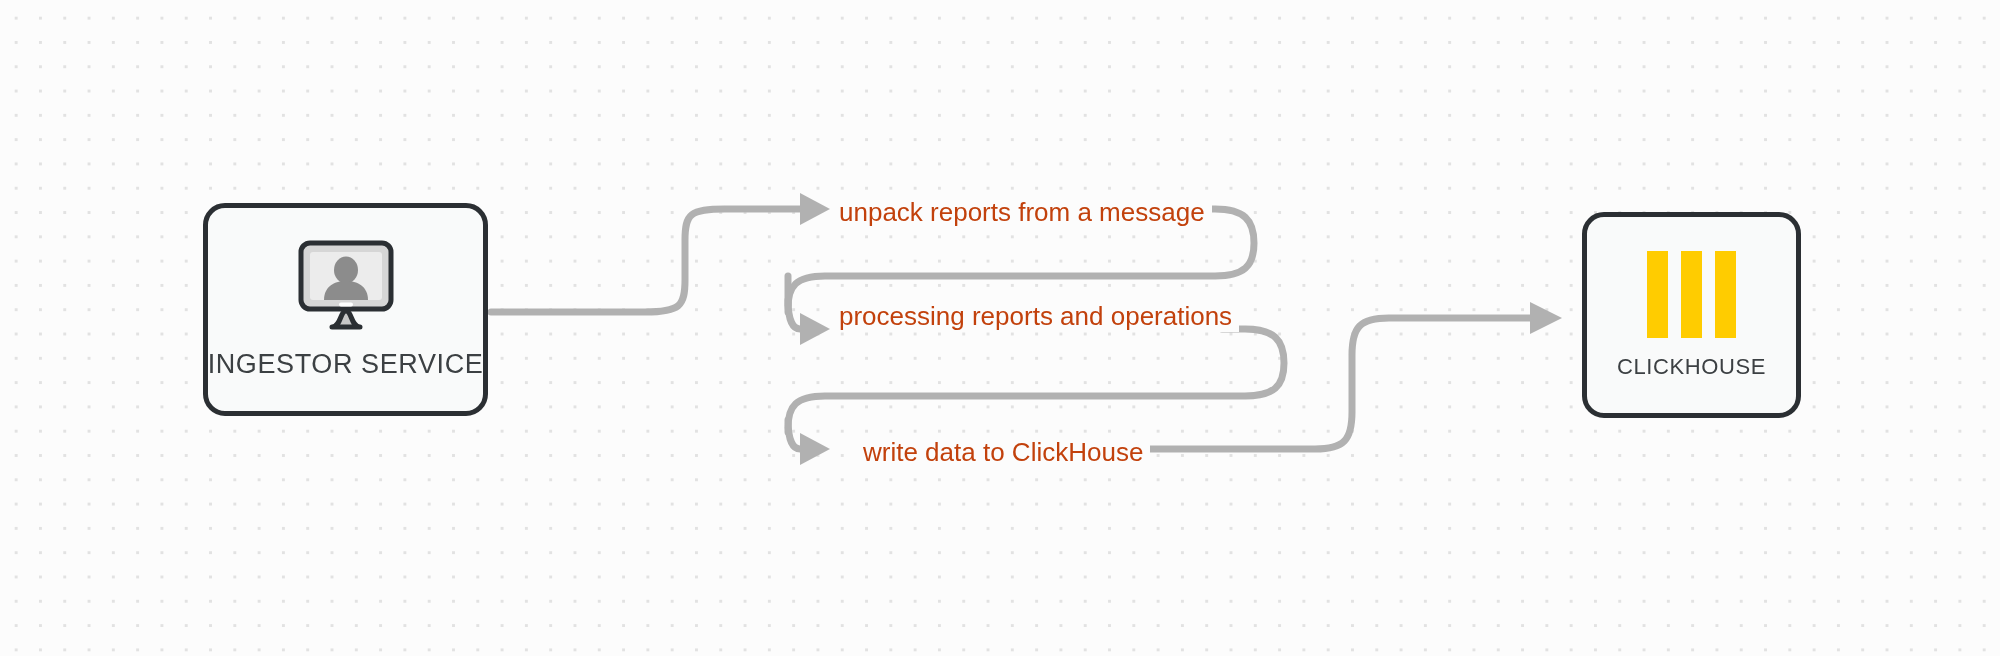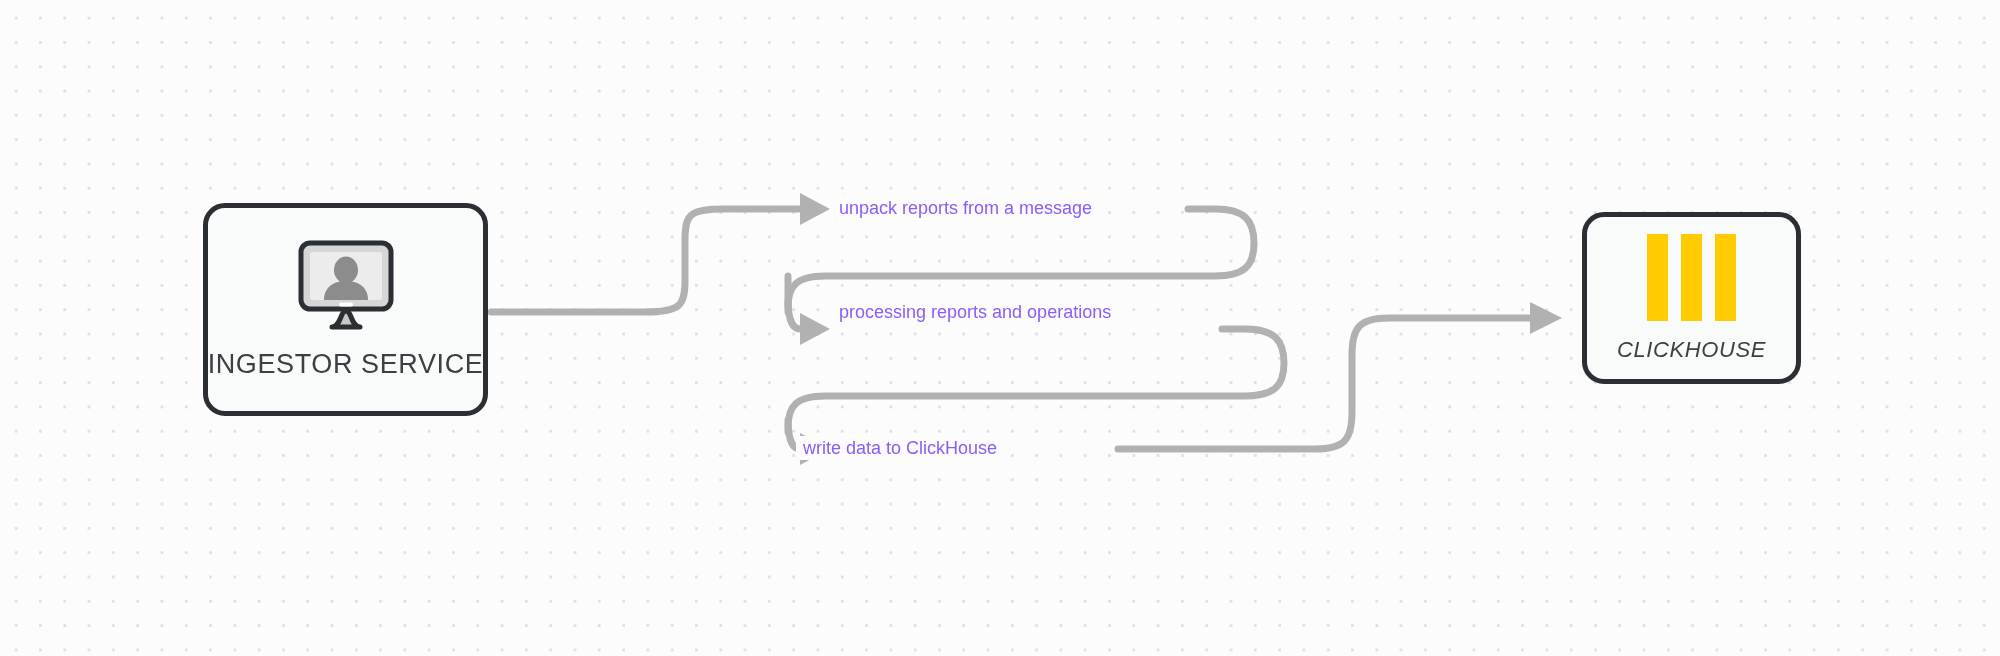--- a/index.html
+++ b/index.html
@@ -54,22 +54,21 @@
   #node-ingestor {
     left: 203px;
     top: 203px;
     width: 285px;
     height: 213px;
   }
   #node-clickhouse {
     left: 1582px;
     top: 212px;
     width: 219px;
-    height: 172px;
-    font-style: italic;
+    height: 206px;
   }
   .node-label {
     font-size: 27px;
     letter-spacing: 0.6px;
     color: #3c4043;
     font-weight: 400;
     white-space: nowrap;
   }
   #node-ingestor .node-label { margin-top: 18px; }
   #node-clickhouse .node-label { margin-top: 16px; font-size: 22px; }
@@ -86,30 +85,30 @@
   }
   .ch-bar {
     width: 21px;
     height: 87px;
     background: #ffcc00;
   }
 
   
   .edge-label {
     position: absolute;
-    font-size: 18px;
-    color: #8b5cf6;
+    font-size: 26px;
+    color: #c2410c;
     white-space: nowrap;
     line-height: 1;
     background: #fcfcfc;
     padding: 3px 7px;
   }
   #edge-label-0 { left: 832px; top: 196px; }
   #edge-label-1 { left: 832px; top: 300px; }
-  #edge-label-2 { left: 796px; top: 436px; }
+  #edge-label-2 { left: 856px; top: 436px; }
 </style>
 </head>
 <body>
 
 <div id="canvas">
 
   <svg id="edges" viewBox="0 0 2000 656">
 
     <path class="edge-path" d="M 491 312 L 645 312 C 680 312 685 306 685 280 L 685 240 C 685 214 690 209 725 209 L 800 209"></path>
     <polygon class="arrow-head" points="800,193 830,209 800,225"></polygon>

